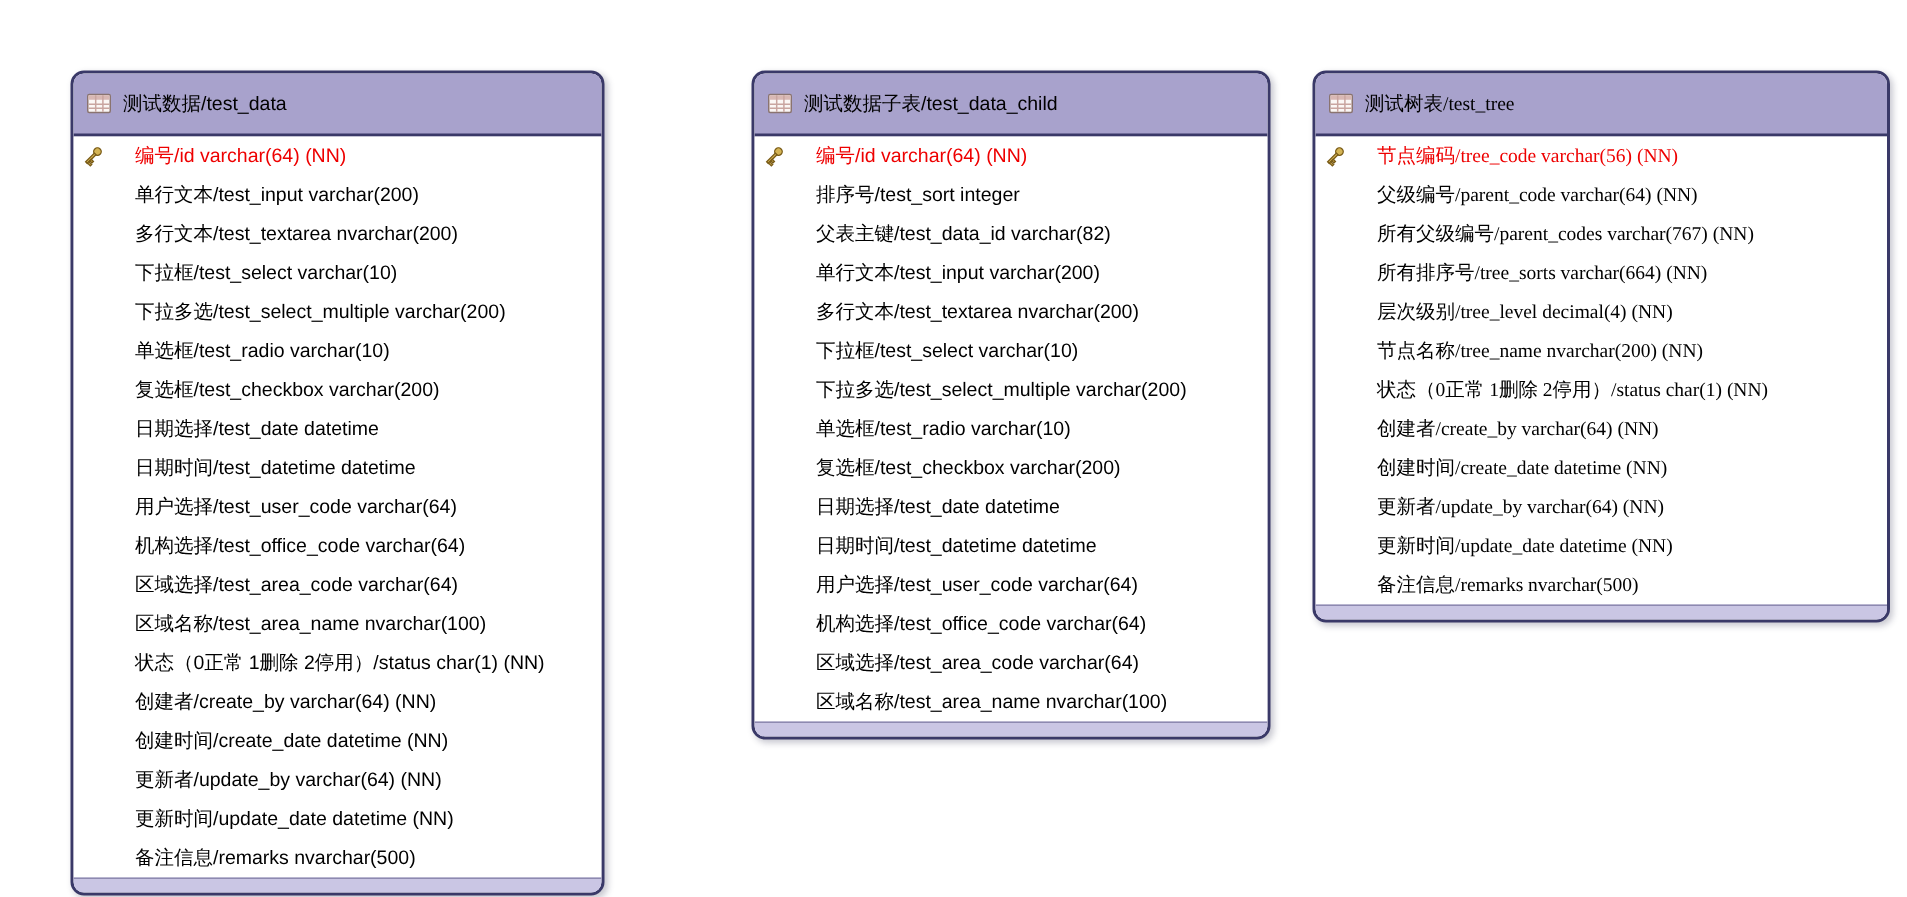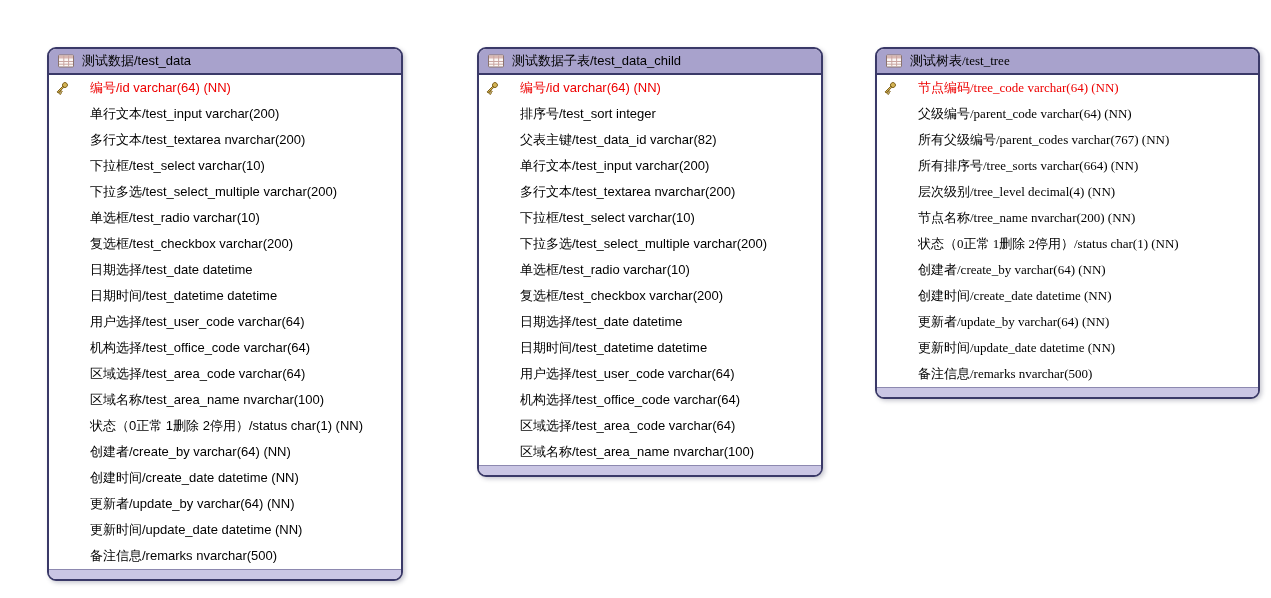--- a/index.html
+++ b/index.html
@@ -22,24 +22,24 @@
   .entity{
     position:absolute;
     top:47px;
     background:#ffffff;
     border:2px solid var(--border);
     border-radius:9px;
     box-shadow:2px 2px 4px rgba(40,40,70,0.25);
     overflow:hidden;
   }
   .t1{left:47px;width:356px;}
-  .t2{left:477px;width:346px;}
+  .t2{left:501px;width:346px;}
   .t3{left:875px;width:385px;font-family:Liberation Serif, serif;}
   .thead{
-    height:26px;
+    height:42px;
     background:var(--header-bg);
     border-bottom:2px solid var(--border);
     display:flex;
     align-items:center;
     padding-left:9px;
     gap:8px;
   }
   .ttitle{
     font-size:13px;
     color:var(--text);
@@ -287,21 +287,21 @@
           <span class="keyslot">
             <svg width="17" height="17" viewBox="0 0 17 17">
               <g transform="rotate(45 8.5 8.5)" fill="#d4b455" stroke="#7a5c18" stroke-width="0.9">
                 <circle cx="8.5" cy="3.6" r="2.5"></circle>
                 <rect x="7.8" y="5.8" width="1.5" height="8.2"></rect>
                 <rect x="9.2" y="10.2" width="2.1" height="1.3"></rect>
                 <rect x="9.2" y="12.4" width="2.7" height="1.3"></rect>
               </g>
             </svg>
           </span>
-          <span class="ftext">节点编码/tree_code varchar(64) (NN)</span>
+          <span class="ftext">节点编码/tree_code varchar(56) (NN)</span>
         </div>
         <div class="row">
           <span class="keyslot"></span>
           <span class="ftext">父级编号/parent_code varchar(64) (NN)</span>
         </div>
         <div class="row">
           <span class="keyslot"></span>
           <span class="ftext">所有父级编号/parent_codes varchar(767) (NN)</span>
         </div>
         <div class="row">

